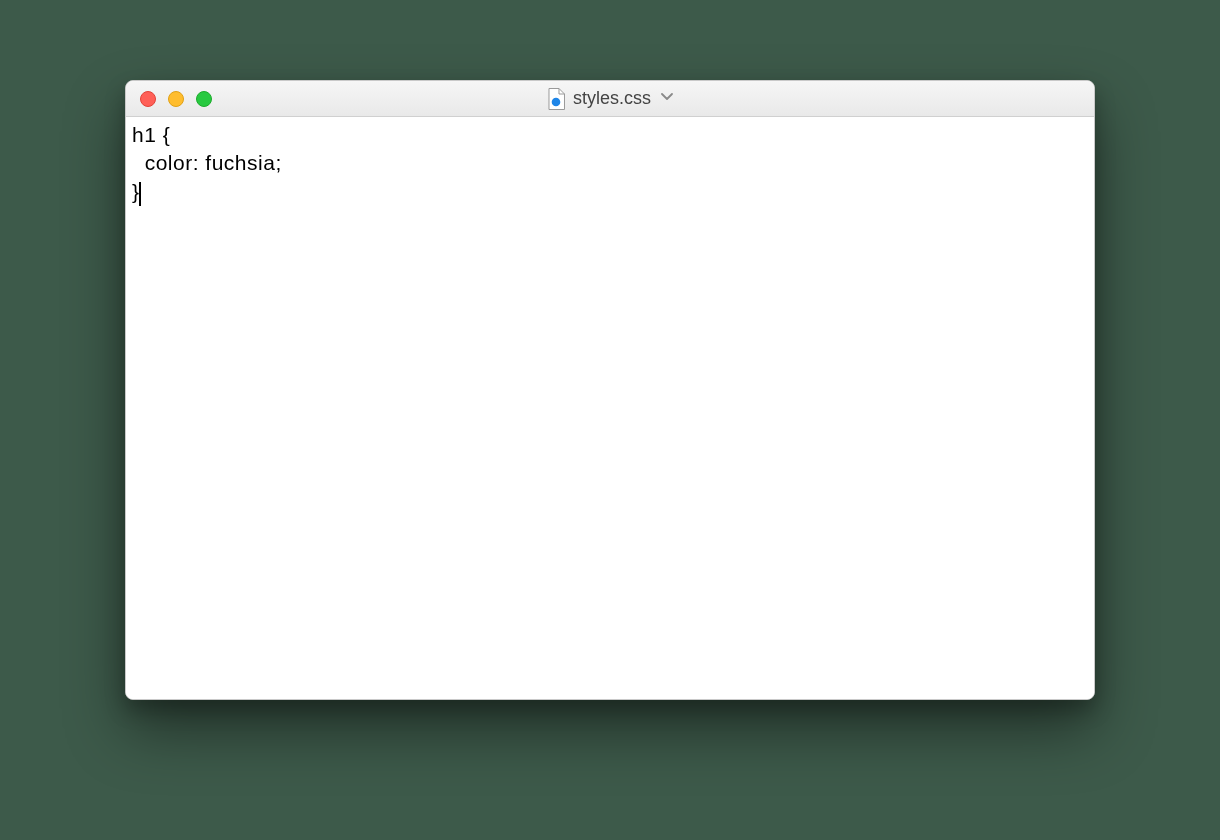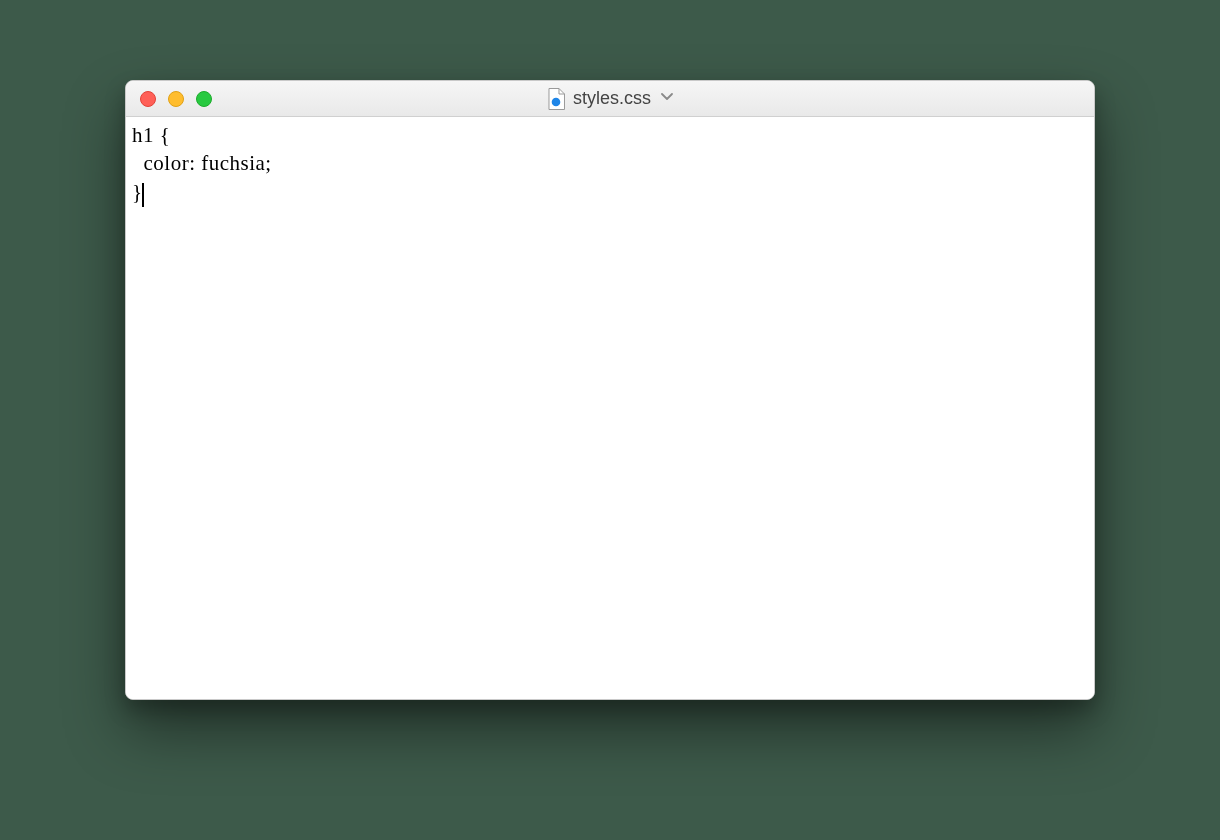--- a/index.html
+++ b/index.html
@@ -97,21 +97,21 @@
     .chevron {
       color: #8a8a8a;
       font-size: 14px;
       margin-left: 2px;
     }
 
     .editor-area {
       flex: 1;
       background: #ffffff;
       padding: 4px 6px;
-      font-family: Liberation Serif, serif;
+      font-family: Liberation Sans, sans-serif;
       font-size: 21px;
       line-height: 1.35;
       color: #000;
       white-space: pre;
       letter-spacing: 0.5px;
       position: relative;
       cursor: text;
     }
 
     .cursor {

